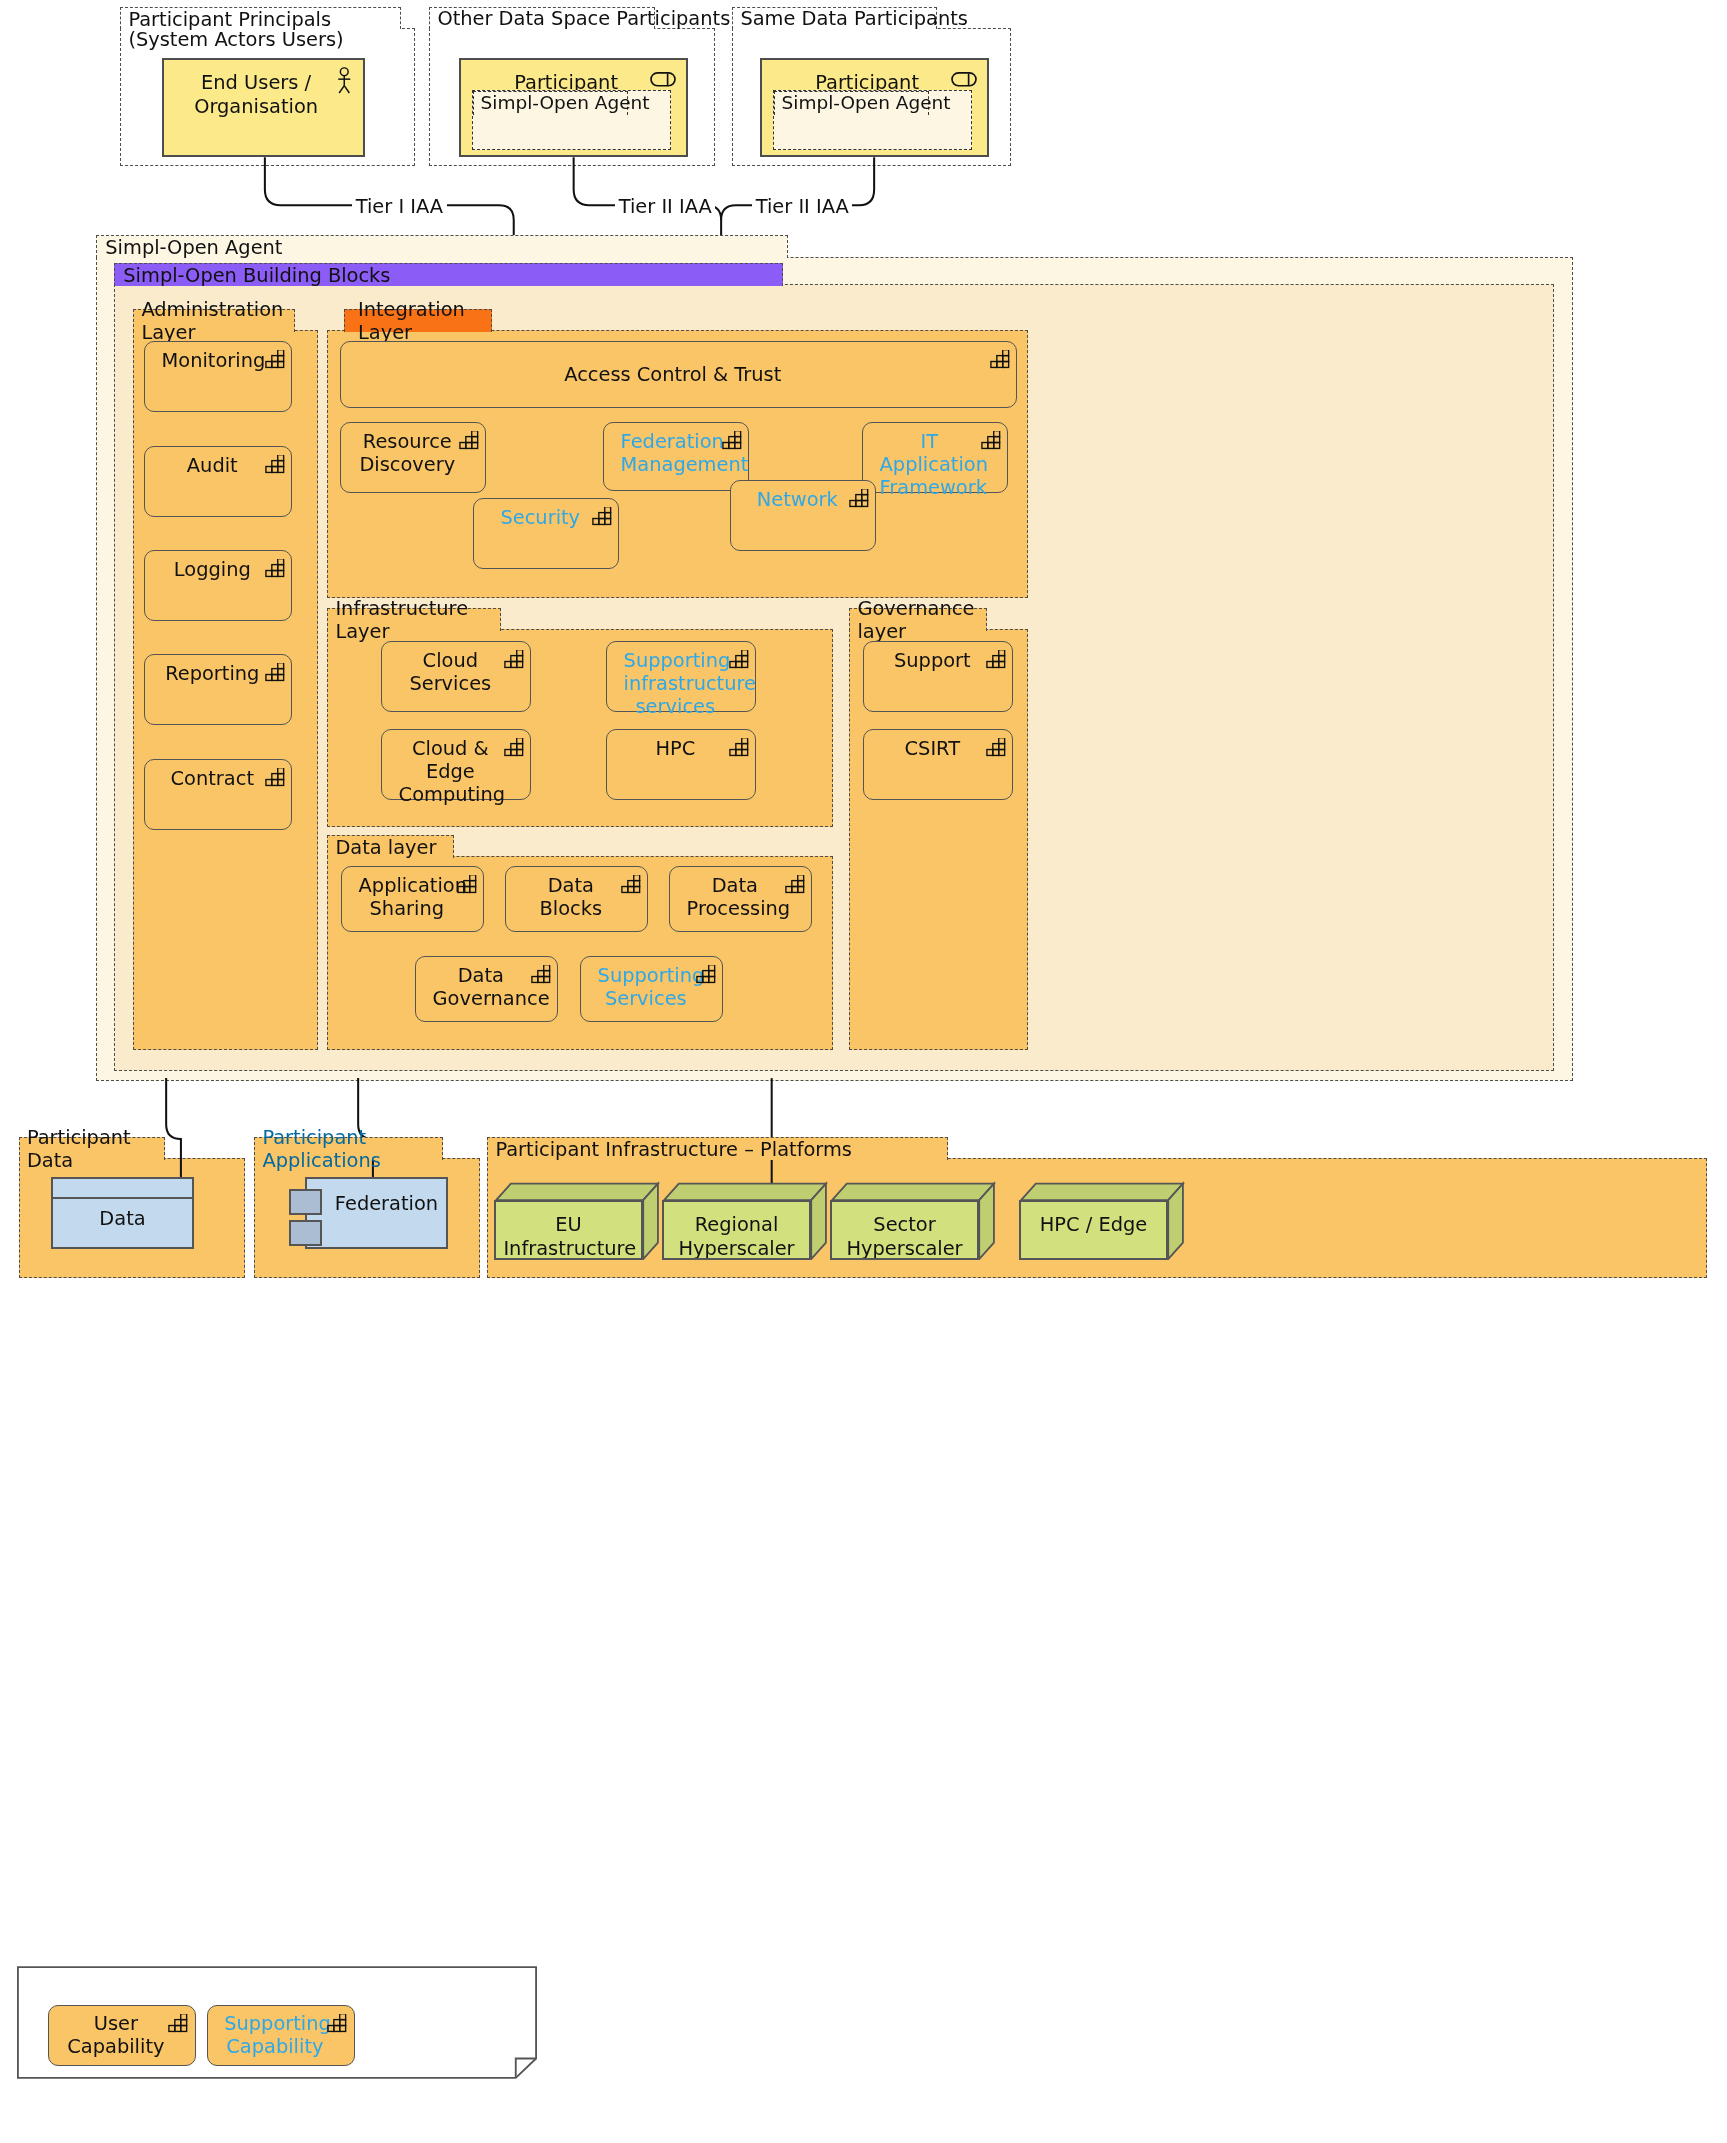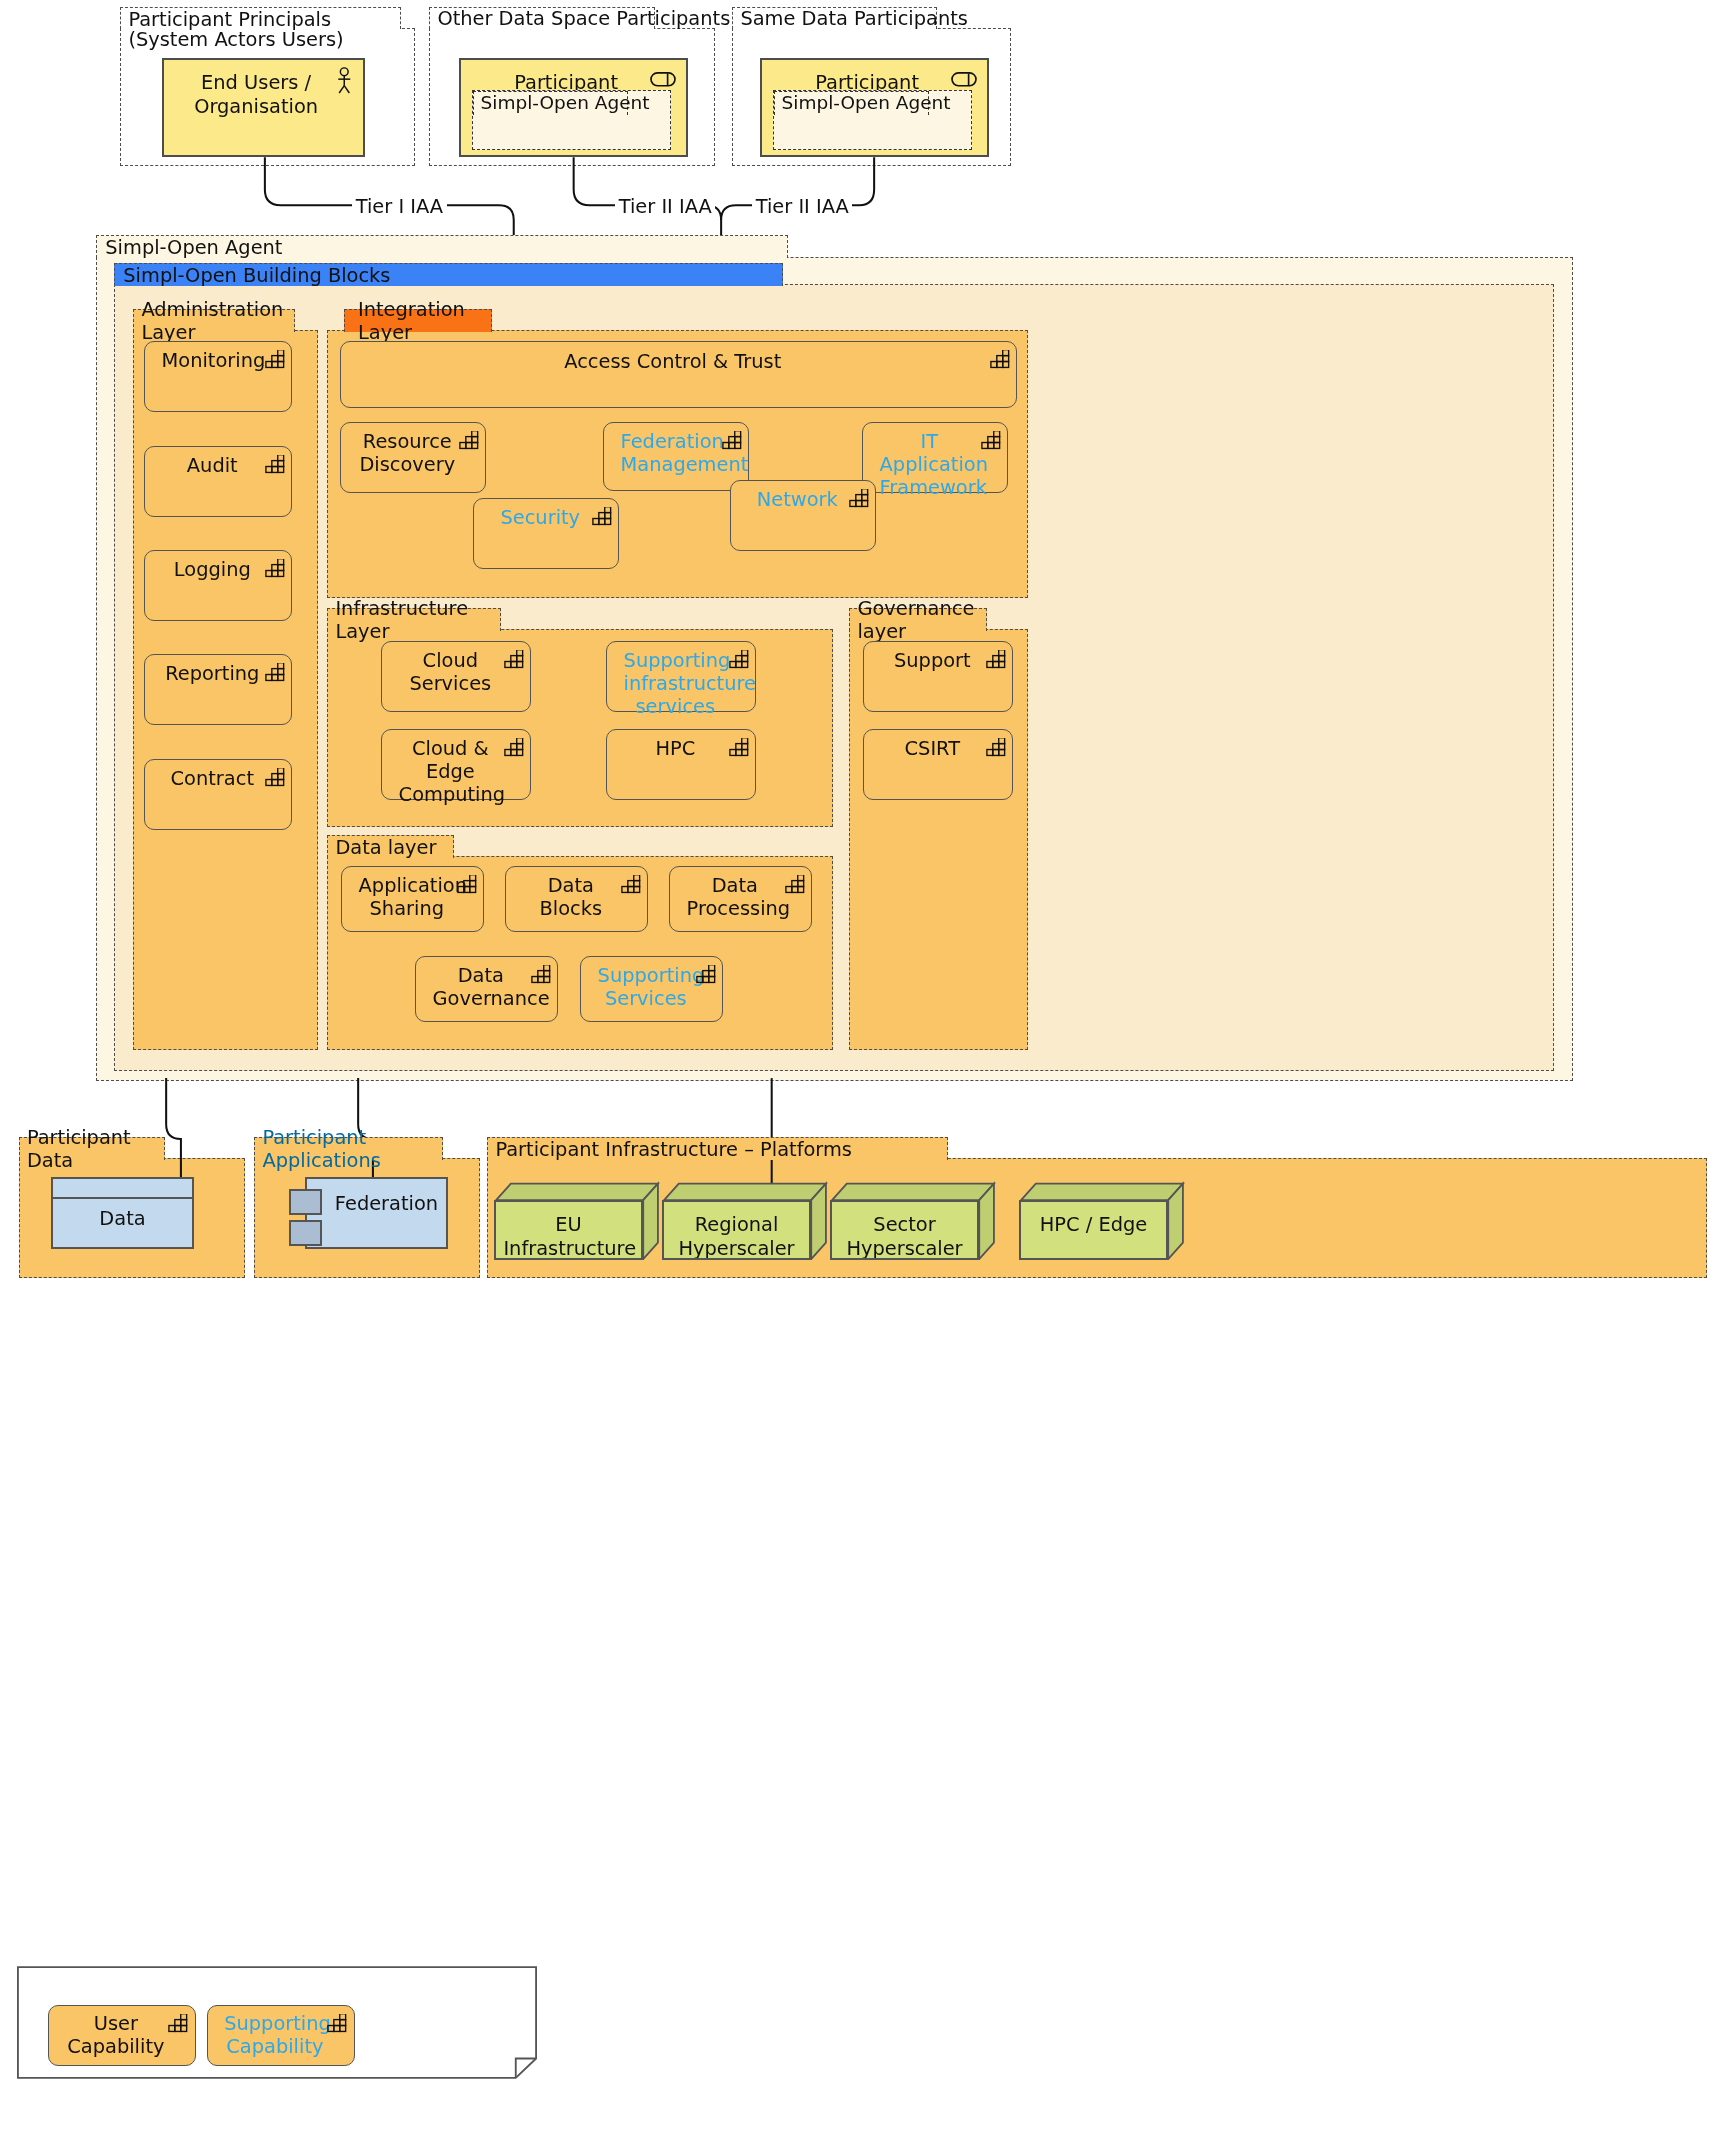--- a/index.html
+++ b/index.html
@@ -190,21 +190,21 @@
   <div class="connlabel" style="left:752px;top:195px;">Tier II IAA</div>
 
   <div class="abs" style="left:96px;top:257px;width:1477px;height:824px;background:#fdf6e3;border:1.8px dashed #4d4d4d;z-index:1;"></div>
   <div class="abs" style="left:96px;top:235px;width:692px;height:23px;background:#fdf6e3;border:1.8px dashed #4d4d4d;border-bottom:none;
               font-size:19.4px;color:#111;display:flex;align-items:center;padding:0 8.3px;z-index:2;">
     <span>Simpl-Open Agent</span>
   </div>
 
   <div class="abs" style="left:114px;top:284px;width:957px;height:787px;background:#faebcd;border:1.8px dashed #4d4d4d;z-index:1;"></div>
   <div class="abs" style="left:114px;top:284px;width:1440px;height:787px;background:#faebcd;border:1.8px dashed #4d4d4d;z-index:1;"></div>
-  <div class="abs" style="left:114px;top:263px;width:669px;height:23px;background:#3b82f6;border:1.8px dashed #4d4d4d;border-bottom:none;
+  <div class="abs" style="left:114px;top:263px;width:669px;height:23px;background:#8b5cf6;border:1.8px dashed #4d4d4d;border-bottom:none;
               font-size:19.4px;color:#111;display:flex;align-items:center;padding:0 8.3px;z-index:2;">
     <span>Simpl-Open Building Blocks</span>
   </div>
 
   <div class="abs" style="left:133px;top:330px;width:185px;height:720px;background:#f9c566;border:1.8px dashed #4d4d4d;z-index:2;"></div>
   <div class="abs" style="left:133px;top:309px;width:162px;height:23px;background:#f9c566;border:1.8px dashed #4d4d4d;border-bottom:none;
               font-size:19.4px;color:#111;display:flex;align-items:center;padding:0 7.4px;z-index:3;">
     <span>Administration Layer</span>
   </div>
 
@@ -273,21 +273,21 @@
       </g>
       </svg>
   </div>
 
   <div class="abs" style="left:327px;top:330px;width:701px;height:268px;background:#f9c566;border:1.8px dashed #4d4d4d;z-index:2;"></div>
   <div class="abs" style="left:327px;top:309px;width:148px;height:23px;background:#f97316;border:1.8px dashed #4d4d4d;border-bottom:none;
               font-size:19.4px;color:#111;display:flex;align-items:center;padding:0 13px;z-index:3;margin-left:17px;">
     <span>Integration Layer</span>
   </div>
 
-  <div class="cap" style="left:340px;top:341px;width:677px;height:67px;z-index:3;padding-top:9px;">
+  <div class="cap" style="left:340px;top:341px;width:677px;height:67px;z-index:3;padding-top:22px;">
     <span class="lbl">Access Control &amp; Trust</span>
     <svg class="capicon" viewBox="0 0 22 20">
       <g fill="none" stroke="#111" stroke-width="1.5">
         <rect x="1" y="12.5" width="6.5" height="6.5"></rect>
           <rect x="7.5" y="12.5" width="6.5" height="6.5"></rect>
           <rect x="14" y="12.5" width="6.5" height="6.5"></rect>
         <rect x="7.5" y="6" width="6.5" height="6.5"></rect>
           <rect x="14" y="6" width="6.5" height="6.5"></rect>
         <rect x="14" y="-0.5" width="6.5" height="6.5"></rect>
       </g>

